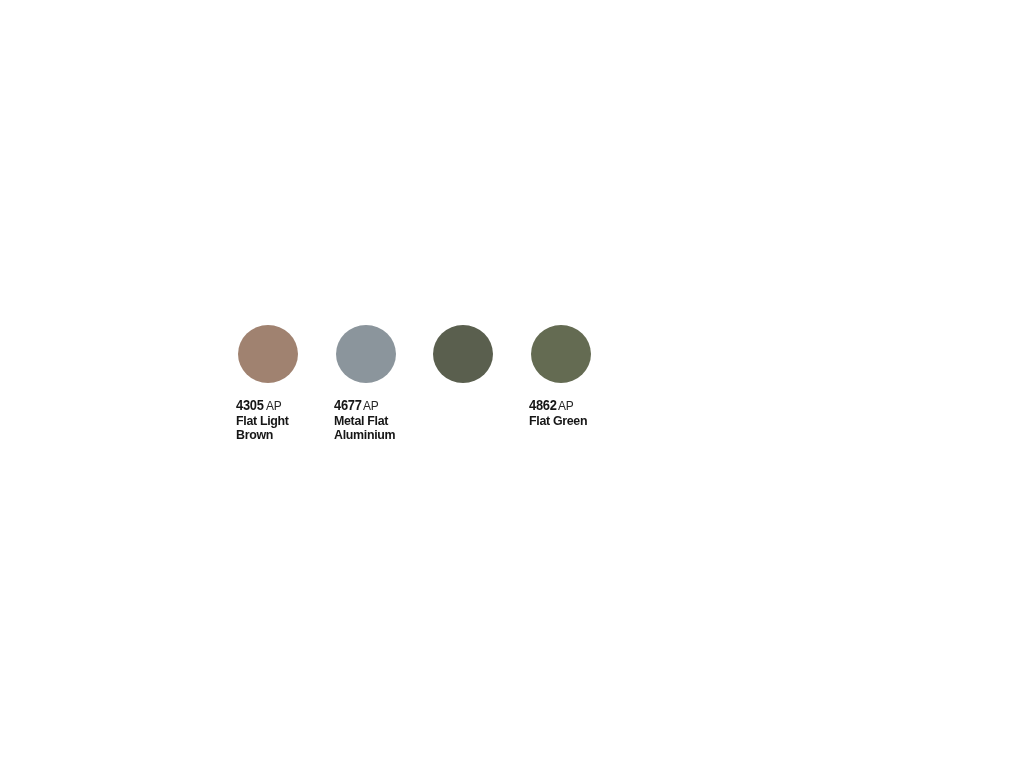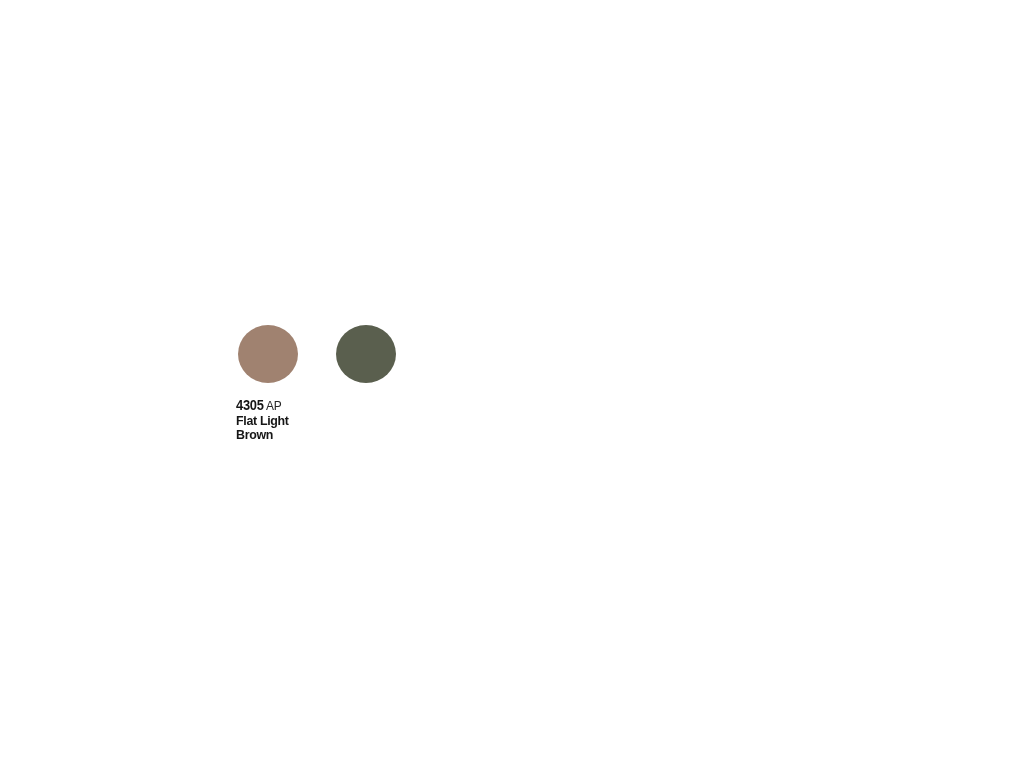--- a/index.html
+++ b/index.html
@@ -106,16 +106,35 @@
         <div class="swatch-dot" style="background: rgb(160, 130, 112);"></div>
         <div class="swatch-caption">
           <div class="swatch-code-line"><span class="swatch-code">4305</span><span class="swatch-suffix">AP</span></div>
           <div class="swatch-name">
             <span class="swatch-name-word">Flat Light</span>
             <span class="swatch-name-word">Brown</span>
           </div>
         </div>
       </div>
       <div class="swatch-item">
+        <div class="swatch-dot" style="background: rgb(139, 149, 156);"></div>
+        <div class="swatch-caption">
+          <div class="swatch-code-line"><span class="swatch-code">4677</span><span class="swatch-suffix">AP</span></div>
+          <div class="swatch-name">
+            <span class="swatch-name-word">Metal Flat</span>
+            <span class="swatch-name-word">Aluminium</span>
+          </div>
+        </div>
+      </div>
+      <div class="swatch-item">
         <div class="swatch-dot" style="background: rgb(90, 95, 78);"></div>
+      </div>
+      <div class="swatch-item">
+        <div class="swatch-dot" style="background: rgb(100, 107, 82);"></div>
+        <div class="swatch-caption">
+          <div class="swatch-code-line"><span class="swatch-code">4862</span><span class="swatch-suffix">AP</span></div>
+          <div class="swatch-name">
+            <span class="swatch-name-word">Flat Green</span>
+          </div>
+        </div>
       </div>
     </div>
 </div>
 
 </body></html>

